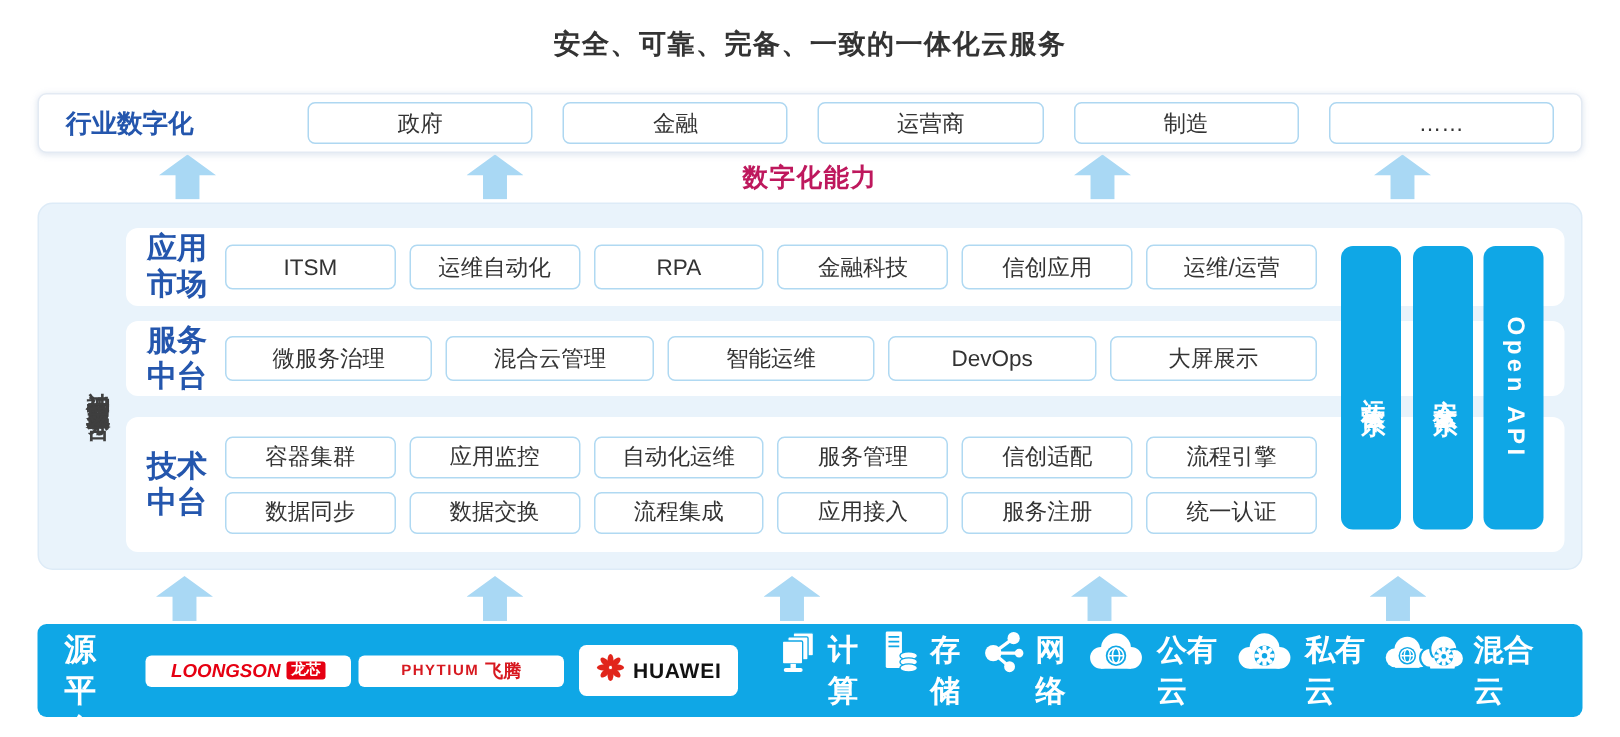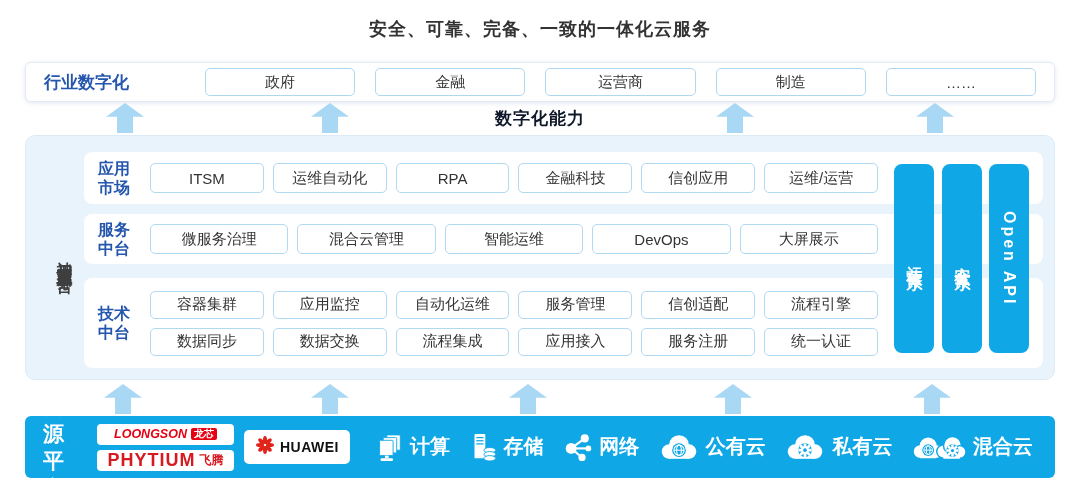--- a/index.html
+++ b/index.html
@@ -16,61 +16,61 @@
               display:flex; align-items:center; padding:0 18px; }
   .industry-label { width:118px; flex:none; color:#2456ad; font-weight:bold; font-size:17px; }
   .industry-items { display:flex; flex:1; gap:20px;padding-left:43px; }
   .chip { flex:1; height:28px; background:#fff; border:1.5px solid #aed7f1; border-radius:5px;
           display:flex; align-items:center; justify-content:center; font-size:15px; color:#333; }
 
   
   .arrow { position:absolute; width:38px; height:30px; background:#a9d8f4;
            clip-path:polygon(50% 0,100% 46%,71% 46%,71% 100%,29% 100%,29% 46%,0 46%); }
   .cap-label { position:absolute; top:107px; left:0; width:100%; text-align:center;
-               font-size:17px; font-weight:bold; color:#0f172a; letter-spacing:1px; }
+               font-size:17px; font-weight:bold; color:#be185d; letter-spacing:1px; }
 
   
   .main { position:absolute; left:25px; top:135px; width:1030px; height:245px;
           background:#e9f3fb; border:1px solid #ddebf7; border-radius:10px; }
   .side-label { position:absolute; left:22px; top:0; height:100%; width:32px;
                 display:flex; align-items:center; justify-content:center;
                 writing-mode:vertical-rl; font-size:16px; font-weight:bold;
                 color:#3f3f3f; letter-spacing:2px; }
   .prow { position:absolute; left:58px; width:959px; background:#fff; border-radius:8px;
           display:flex; align-items:center; padding:0 165px 0 14px; }
   .prow1 { top:16px;  height:52px; }
   .prow2 { top:78px;  height:50px; }
   .prow3 { top:142px; height:90px; }
-  .prow-label { width:40px; flex:none; color:#2456ad; font-weight:bold; font-size:16px; line-height:1.2; }
+  .prow-label { width:40px; flex:none; color:#2456ad; font-weight:bold; font-size:20px; line-height:1.2; }
   .prow-items { flex:1; display:flex; gap:9px; margin-left:12px; }
   .stack { flex:1; display:flex; flex-direction:column; gap:9px; margin-left:12px; }
   .stack .prow-items { margin-left:0; }
   .item { flex:1; height:30px; background:#fff; border:1.5px solid #b0d9f2; border-radius:5px;
           display:flex; align-items:center; justify-content:center; font-size:15px; color:#333;
           white-space:nowrap; }
   .prow3 .item { height:28px; }
 
   .pillar { position:absolute; top:28px; width:40px; height:189px; background:#0fa7e6;
             border-radius:8px; display:flex; align-items:center; justify-content:center;
             writing-mode:vertical-rl; color:#fff; font-weight:bold; font-size:16px;
             letter-spacing:3px; }
   .pillar1 { left:868px; } .pillar2 { left:916px; } .pillar3 { left:963px; }
 
   
   .resbar { position:absolute; left:25px; top:416px; width:1030px; height:62px;
             background:#0fa7e6; border-radius:6px; display:flex; align-items:center;
             padding:0 18px 0 18px; }
   .res-label { width:38px; flex:none; color:#fff; font-weight:bold; font-size:21px; line-height:1.3; }
-  .logo-stack { display:flex; flex-direction:column; gap:5px; margin-left:16px; flex:none; }
+  .logo-stack { display:flex; gap:5px; margin-left:16px; flex:none; }
   .logo-box { width:137px; height:21px; background:#fff; border-radius:4px;
               display:flex; align-items:center; justify-content:center; gap:4px; }
   .loongson-name { color:#e60012; font-style:italic; font-weight:800; font-size:12.5px; }
   .loongson-chip { background:#e60012; color:#fff; font-size:10px; font-weight:bold;
                    padding:1px 3px; border-radius:2px; line-height:1; }
-  .phytium-name { color:#d71920; font-weight:800; font-size:18px; letter-spacing:1px; }
+  .phytium-name { color:#d71920; font-weight:800; font-size:10px; letter-spacing:1px; }
   .phytium-suffix { color:#d71920; font-weight:800; font-size:12px; }
   .huawei-box { width:106px; height:34px; background:#fff; border-radius:5px; margin-left:10px;
                 display:flex; align-items:center; justify-content:center; gap:5px; flex:none; }
   .huawei-name { font-weight:800; font-size:14px; color:#111; letter-spacing:.5px; }
 
   .resources { flex:1; display:flex; align-items:center; justify-content:space-between;
                margin-left:26px; padding-right:4px; }
   .res-item { display:flex; align-items:flex-start; gap:7px; color:#fff; font-size:20px; font-weight:bold; }
   .res-item svg { display:block; }
 </style>

